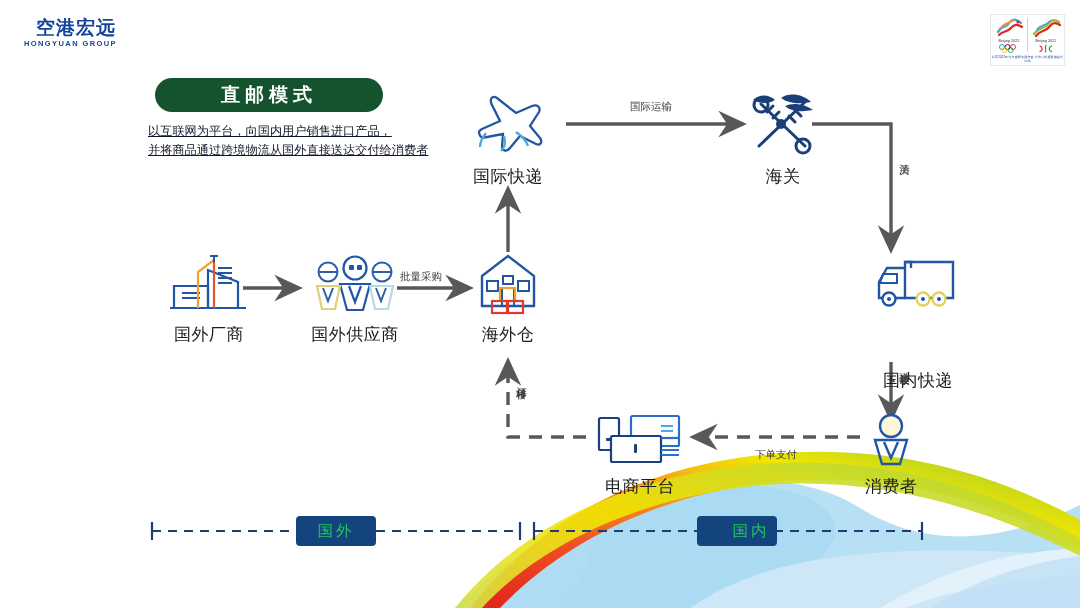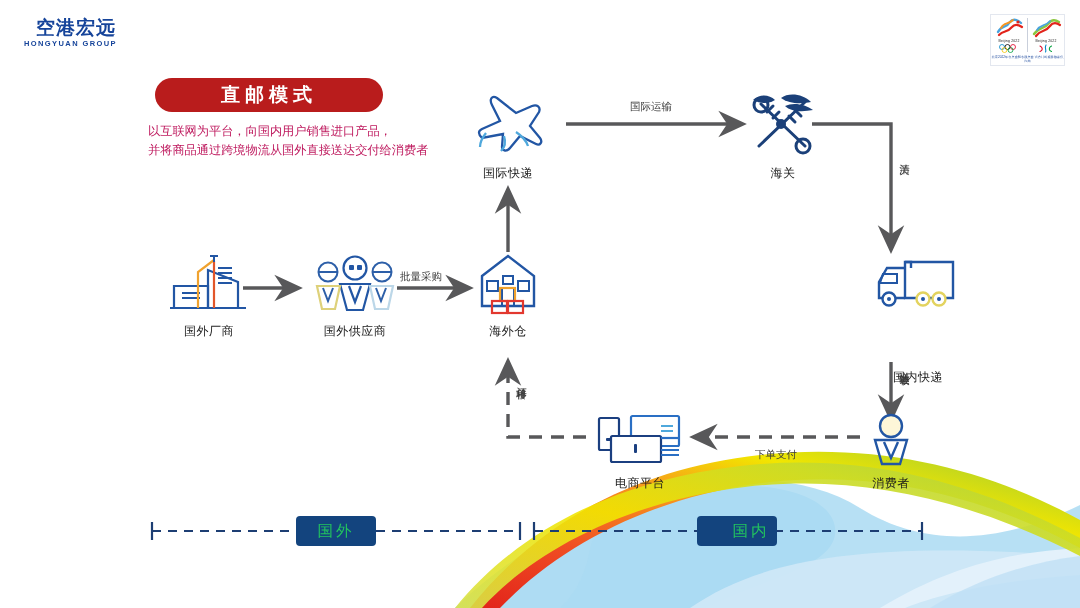--- a/index.html
+++ b/index.html
@@ -34,38 +34,39 @@
   #badge .cell { width:36px; display:flex; flex-direction:column; align-items:center; }
   #badge .divider { width:1px; background:#c9cfdb; height:34px; }
   #badge .lbl { font-size:3.4px; color:#1a1a1a; margin-top:1px; letter-spacing:.2px; }
   #badge .rings { margin-top:1px; }
   #badge .foot { font-size:3.2px; color:#16449a; margin-top:2px; text-align:center; line-height:1.35; }
 
   
   #titlePill {
     position:absolute; left:155px; top:78px;
     width:228px; height:34px; border-radius:17px;
-    background:#b91c1c;
+    background:#14532d;
     display:flex; align-items:center; justify-content:center;
   }
   #titlePill span {
     color:#ffffff; font-size:19px; font-weight:bold; letter-spacing:5px;
     font-family:"DejaVu Sans","Liberation Sans",sans-serif;
   }
   #subtitle {
     position:absolute; left:148px; top:122px; width:360px;
-    font-size:12.2px; color:#be185d; line-height:1.55;
+    font-size:12.2px; color:#0f172a; line-height:1.55;
     font-family:"DejaVu Sans","Liberation Sans",sans-serif;
+    text-decoration:underline;
   }
 
   
   .node { position:absolute; display:flex; flex-direction:column; align-items:center; }
   .node .icon { display:flex; align-items:flex-end; justify-content:center; }
   .node .caption {
-    margin-top:9px; font-size:12px; color:#1c1c1c; white-space:nowrap;
+    margin-top:9px; font-size:17px; color:#1c1c1c; white-space:nowrap;
     font-family:"DejaVu Sans","Liberation Sans",sans-serif; letter-spacing:.5px;
   }
 
   
   .edge-label {
     position:absolute; font-size:10.5px; color:#3a3a3a; white-space:nowrap;
     font-family:"DejaVu Sans","Liberation Sans",sans-serif;
   }
   .edge-label.vert {
     writing-mode: vertical-rl; text-orientation: upright;

